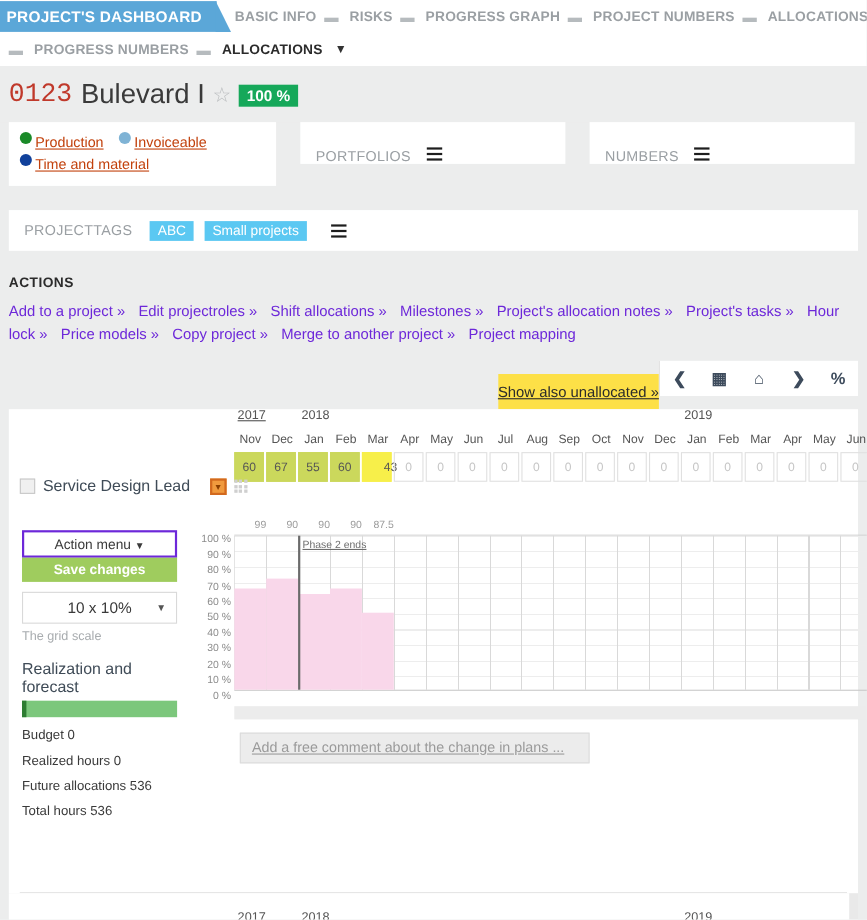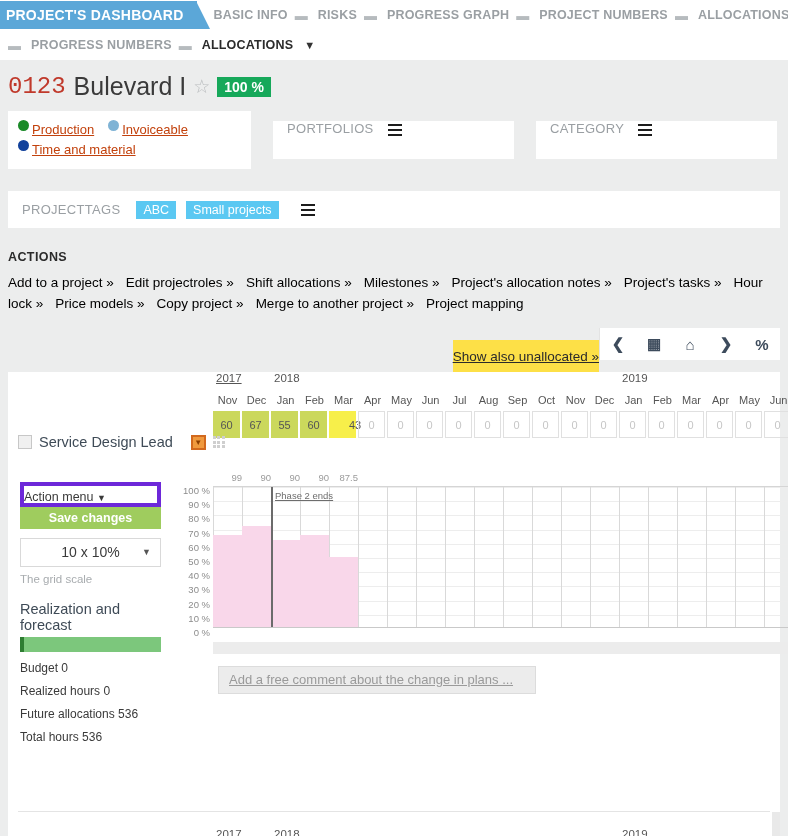--- a/index.html
+++ b/index.html
@@ -116,25 +116,24 @@
   .dot {
     width: 11px; height: 11px;
     border-radius: 50%;
     margin-right: 3px;
     display: inline-block;
   }
   .selectbox {
     background: #fff;
     height: 38px;
     display: flex;
-    align-items: flex-start;
+    align-items: flex-end;
     padding: 0 14px;
     flex: 1;
     max-width: 241px;
-    margin-top: 10px;
   }
   .selectbox .lbl {
     color: #9a9fa3;
     font-size: 13px;
     letter-spacing: .3px;
     margin-right: 14px;
   }
   .burger { line-height: 0; }
   .burger i {
     display: block;
@@ -175,21 +174,21 @@
     margin: 0 0 8px 0;
     font-size: 12.5px;
     font-weight: bold;
     color: #2b2b2b;
     letter-spacing: .4px;
   }
   .actions .links {
     line-height: 21px;
   }
   .actions a {
-    color: #000000;
+    color: #6d28d9;
     text-decoration: none;
     font-size: 13.5px;
     margin-right: 12px;
     cursor: pointer;
   }
 
   
   .alloc-toolbar {
     display: flex;
     justify-content: flex-end;
@@ -319,25 +318,25 @@
   }
   .ic-dots i { width: 3px; height: 3px; background: #cfcfcf; display: block; }
 
   
   .leftctl {
     position: absolute;
     left: 12px;
     width: 141px;
   }
   .btn-action {
-    border: 4px solid #6d28d9;
+    border: 2px solid #6d28d9;
     background: #fff;
     height: 25px;
     line-height: 23px;
-    text-align: left;
+    text-align: center;
     font-size: 12.5px;
     color: #3a3a3a;
     cursor: pointer;
   }
   .btn-save {
     background: #9fcc5e;
     color: #fff;
     height: 22px;
     line-height: 22px;
     text-align: center;
@@ -538,21 +537,21 @@
   <div class="selectbox">
     <span class="lbl">PORTFOLIOS</span>
     <span class="burger">
         <i></i>
         <i></i>
         <i></i>
       </span>
   </div>
 
   <div class="selectbox">
-    <span class="lbl">CATEGORY</span>
+    <span class="lbl">NUMBERS</span>
     <span class="burger">
         <i></i>
         <i></i>
         <i></i>
       </span>
   </div>
 </div>
 
 <div class="tagsbar">
   <span class="lbl">PROJECTTAGS</span>

